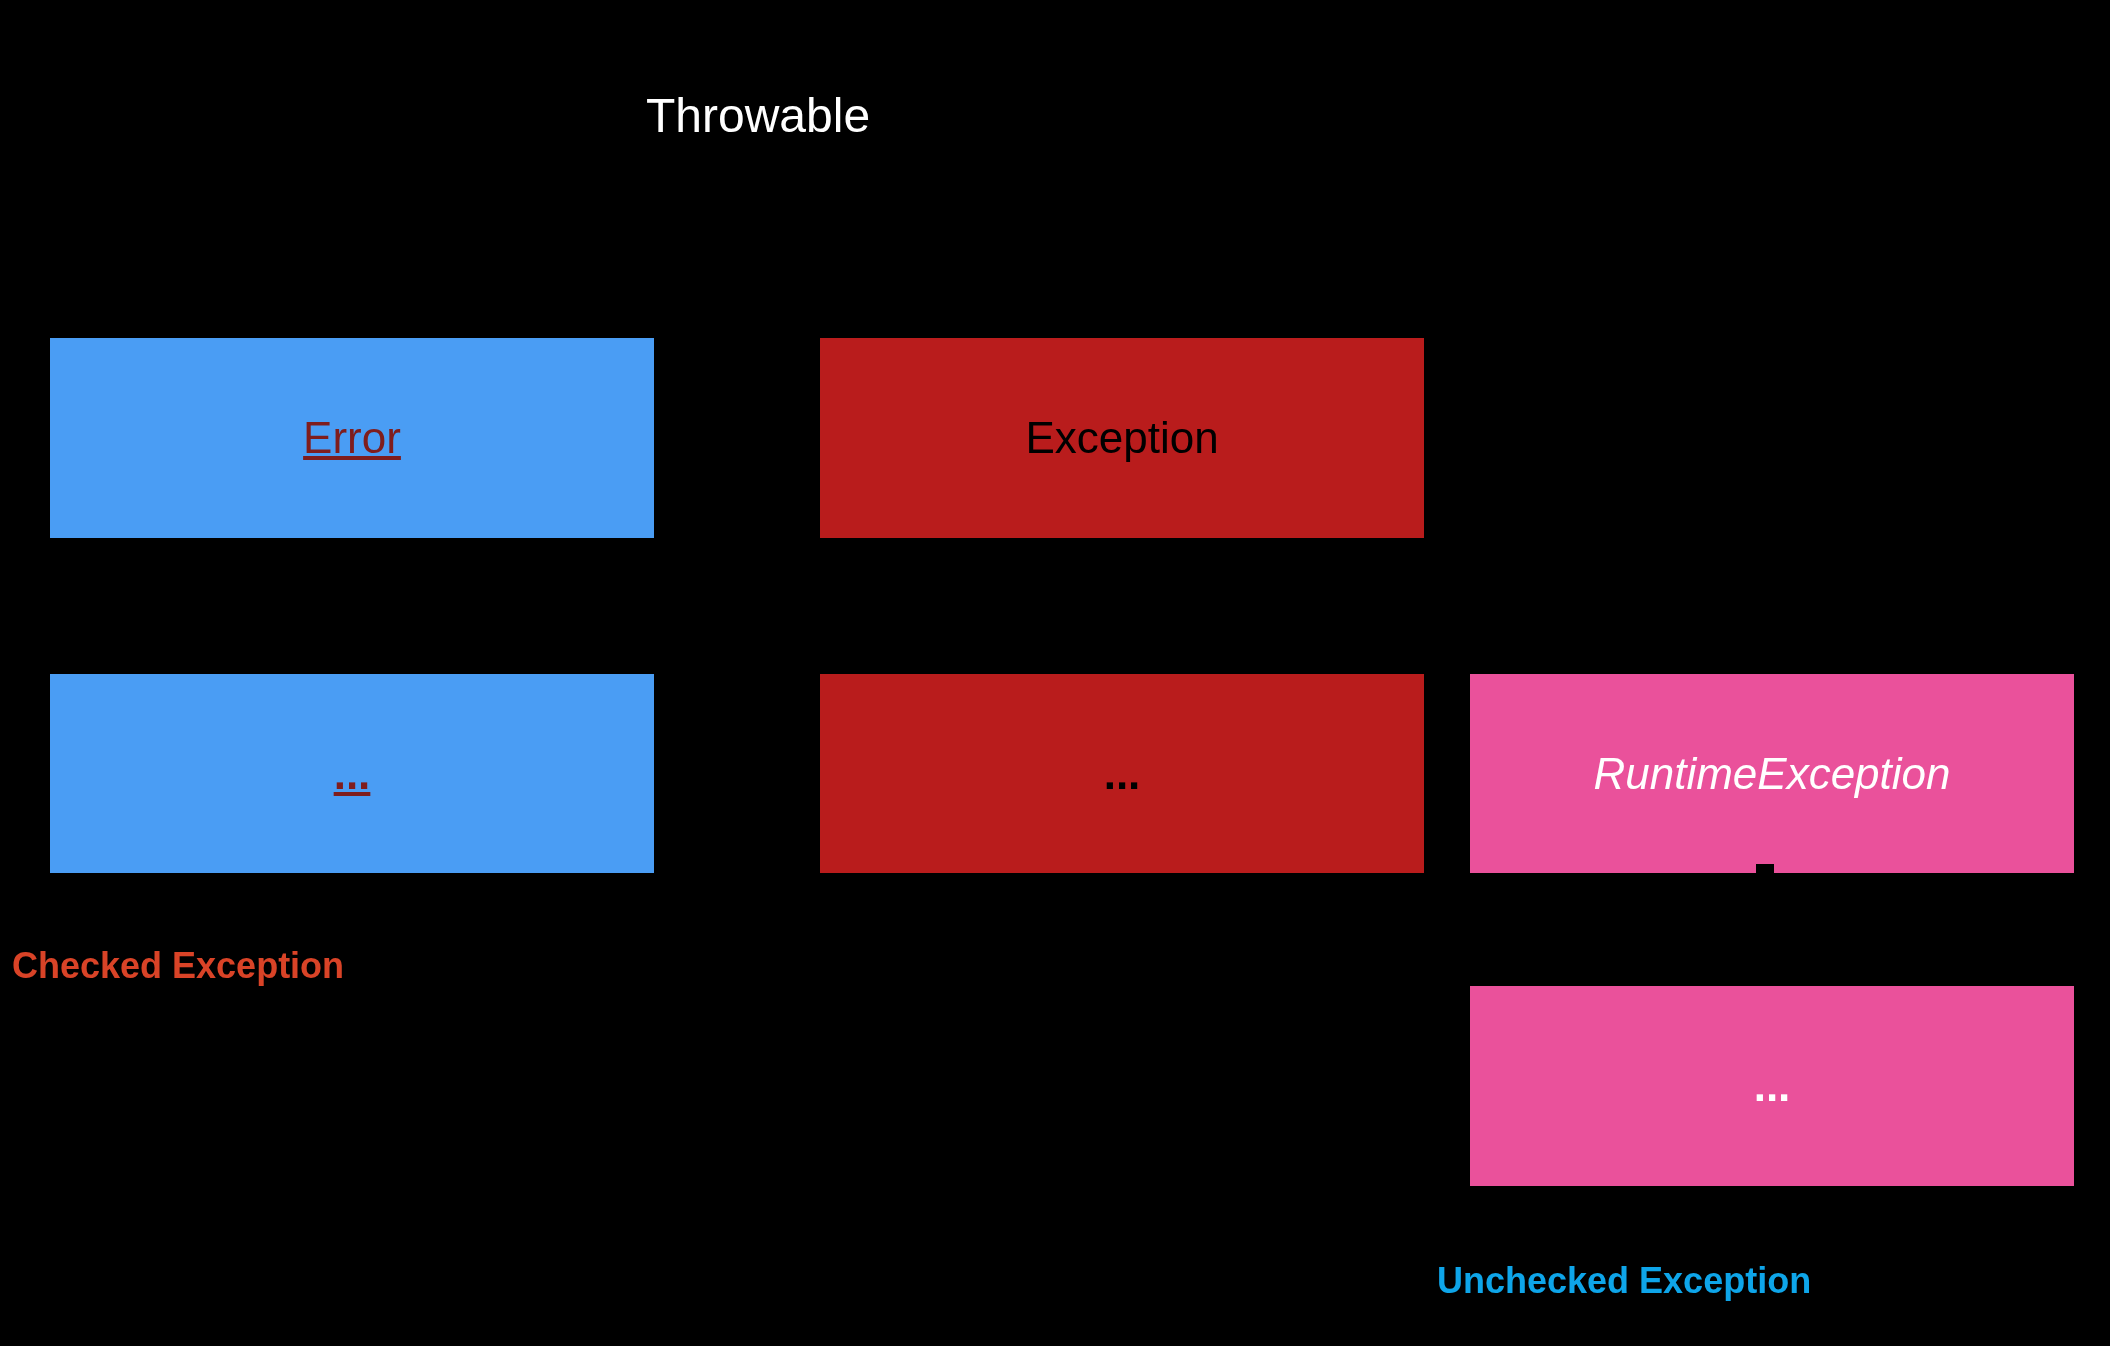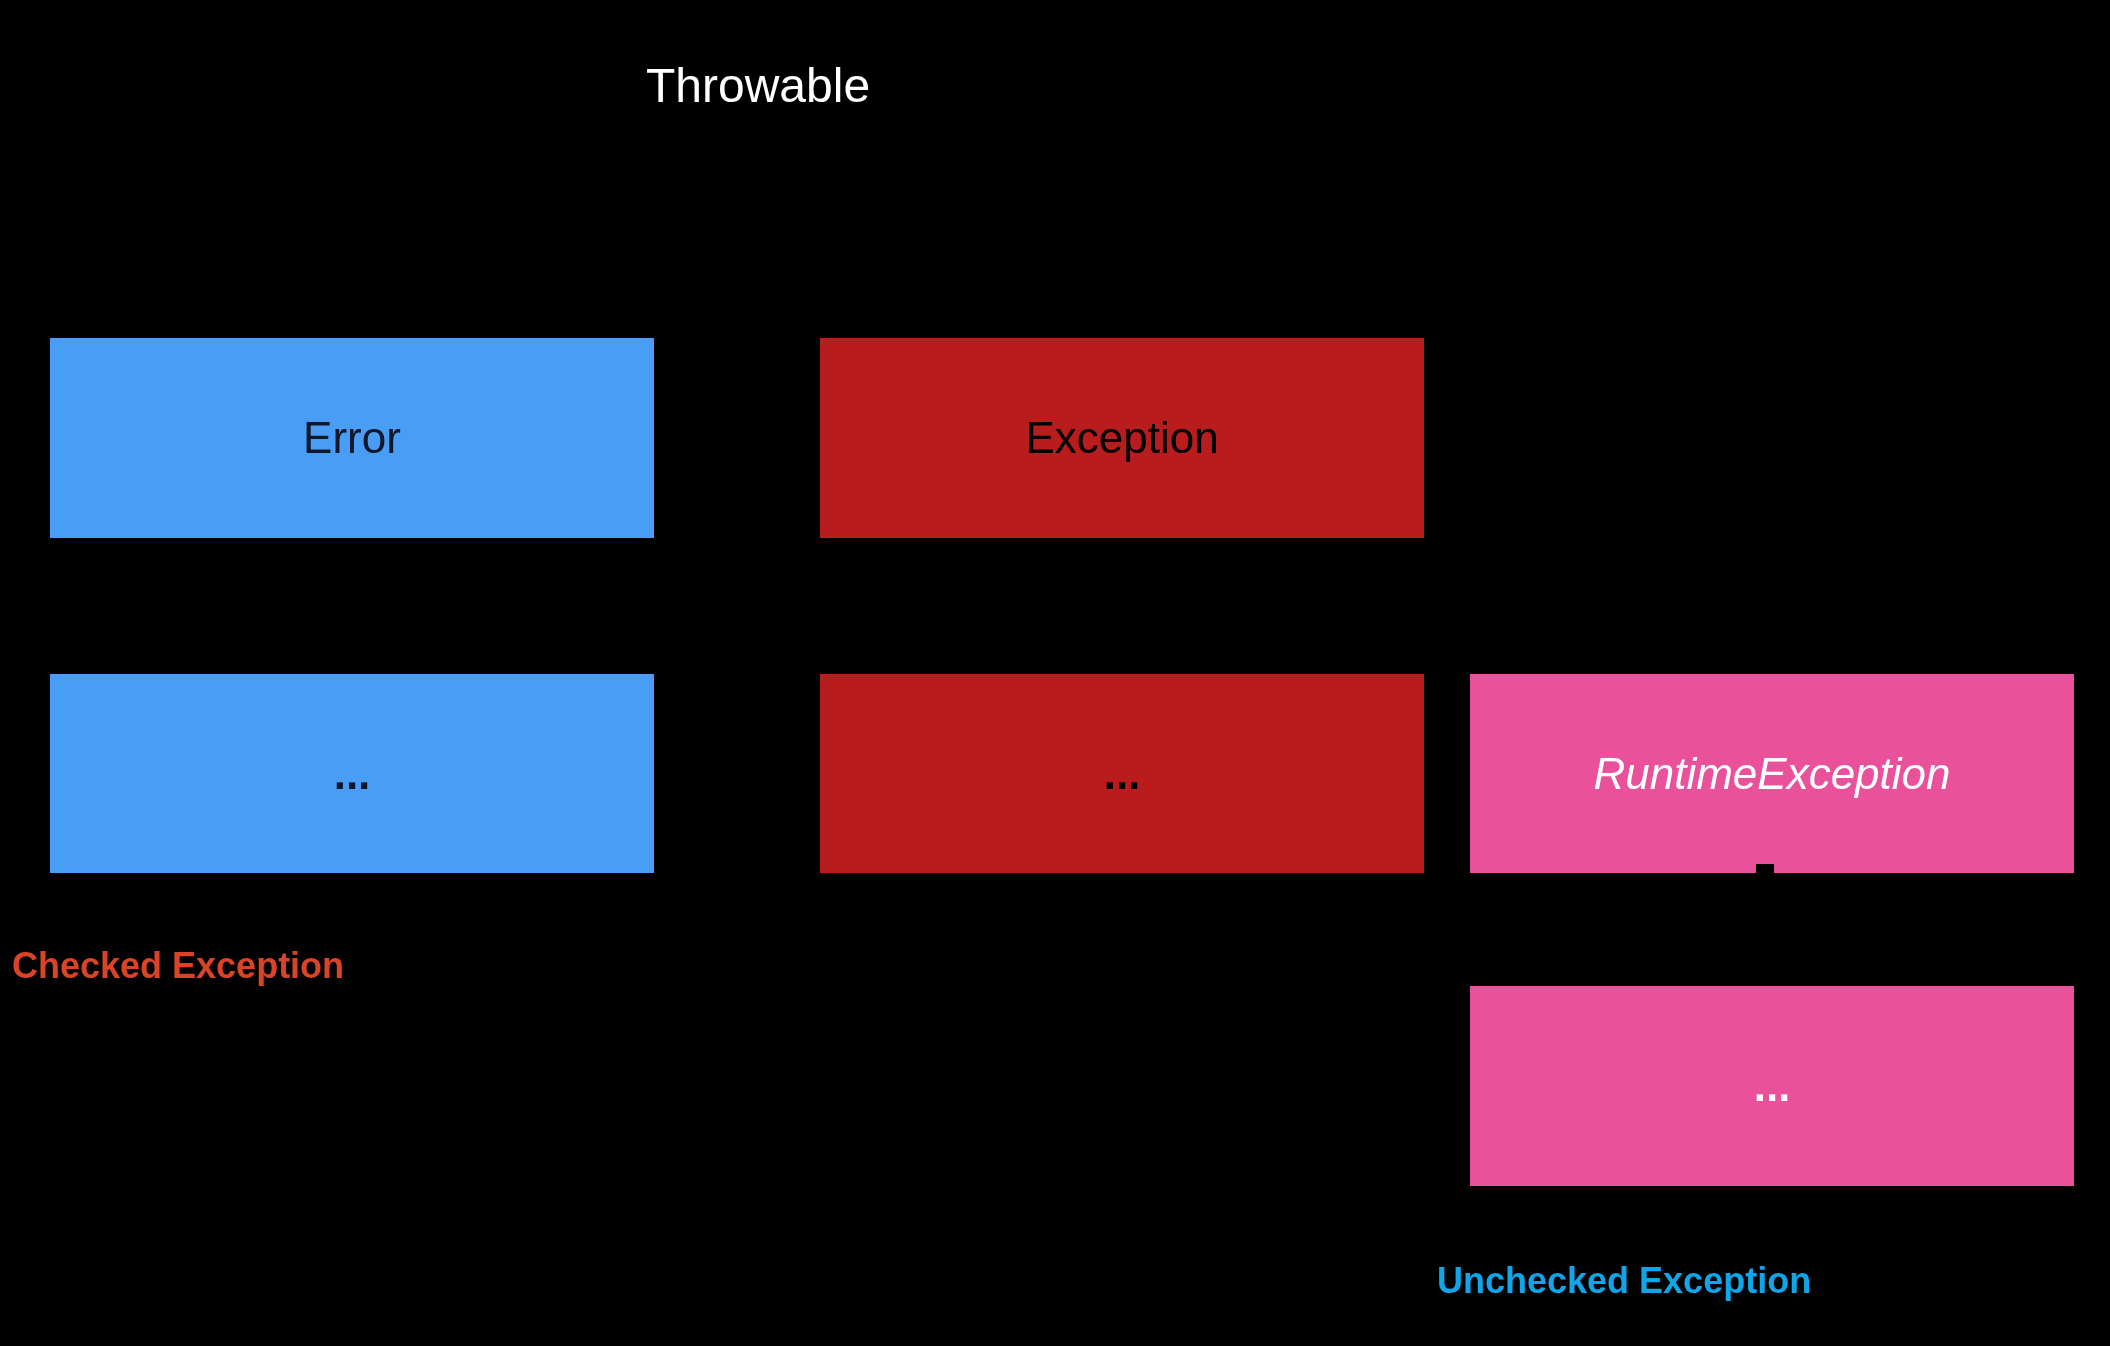--- a/index.html
+++ b/index.html
@@ -18,36 +18,36 @@
   .node {
     position: absolute;
     display: flex;
     align-items: center;
     justify-content: center;
     font-size: 44px;
     font-weight: 500;
     line-height: 1;
     white-space: nowrap;
   }
-  .node.blue  { background: #4A9DF4; color: #0f172a; }
+  .node.blue  { background: #4A9DF4; color: #7f1d1d; text-decoration: underline; }
   .node.green { background: #b91c1c; color: #000000; }
   .node.pink  { background: #EA519B; color: #FFFFFF; }
   .node.dots  { font-weight: bold; }
 
   #error-node            { left: 50px;   top: 338px; width: 604px; height: 200px; }
   #exception-node        { left: 820px;  top: 338px; width: 604px; height: 200px; }
   #error-more-node       { left: 50px;   top: 674px; width: 604px; height: 199px; }
   #exception-more-node   { left: 820px;  top: 674px; width: 604px; height: 199px; }
   #runtime-node          { left: 1470px; top: 674px; width: 604px; height: 199px; font-style: italic; }
   #runtime-more-node     { left: 1470px; top: 986px; width: 604px; height: 200px; }
 
   #throwable-label {
     position: absolute;
     left: 646px;
-    top: 62px;
+    top: 92px;
     font-size: 48px;
     font-weight: 500;
     color: #FFFFFF;
     line-height: 1;
     white-space: nowrap;
   }
   .annotation {
     position: absolute;
     font-size: 36px;
     font-weight: bold;

